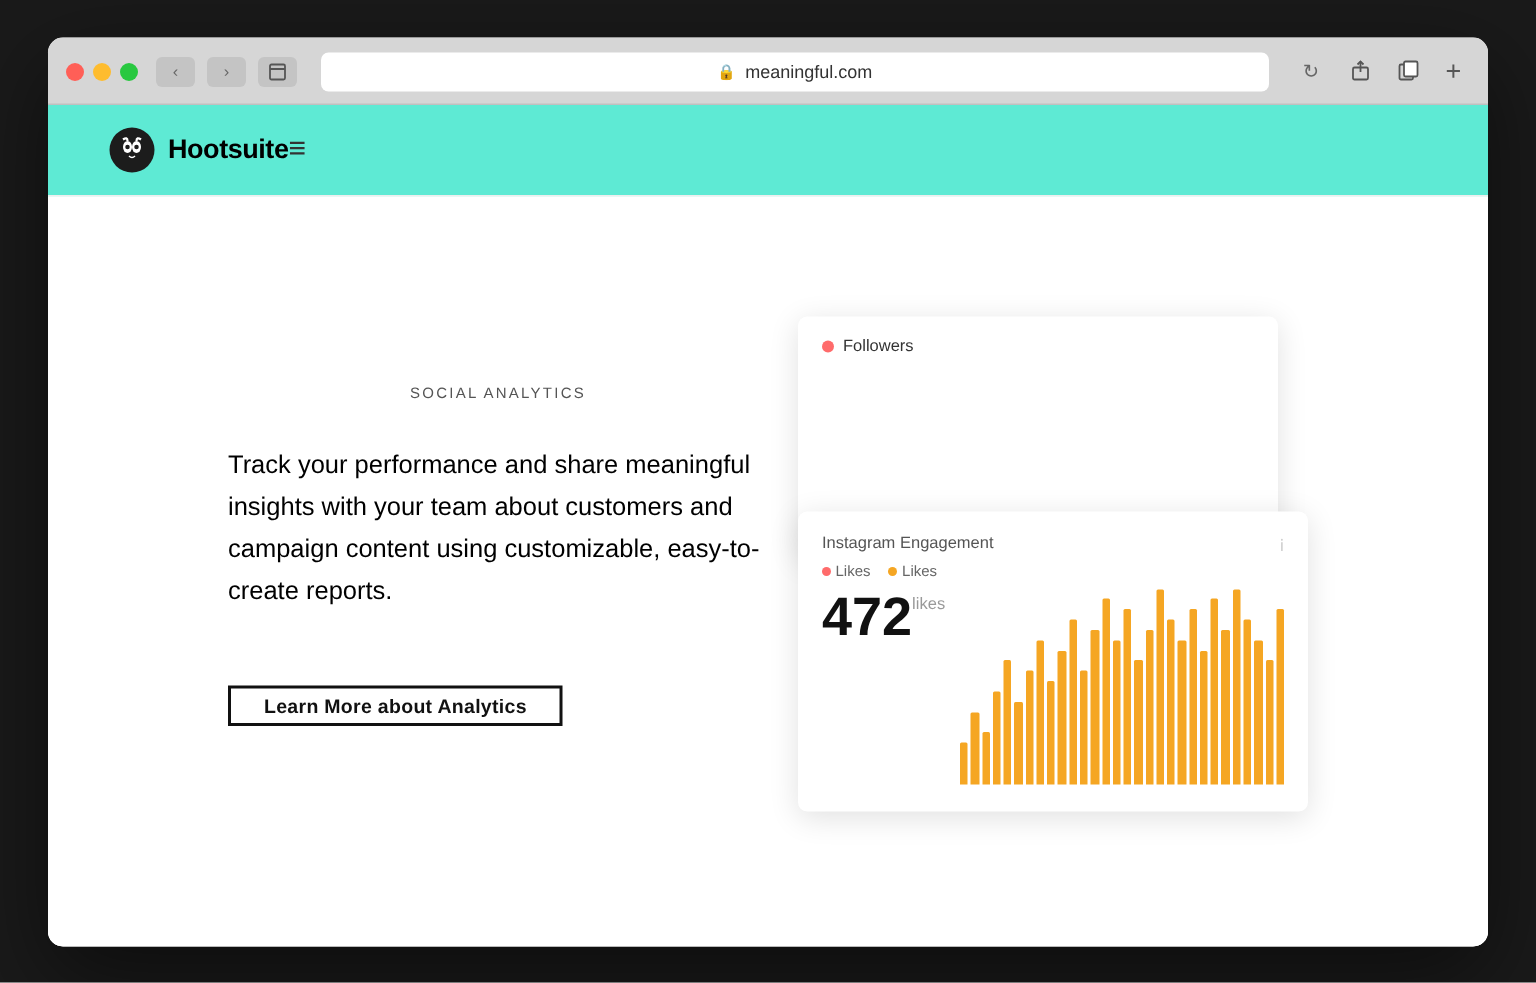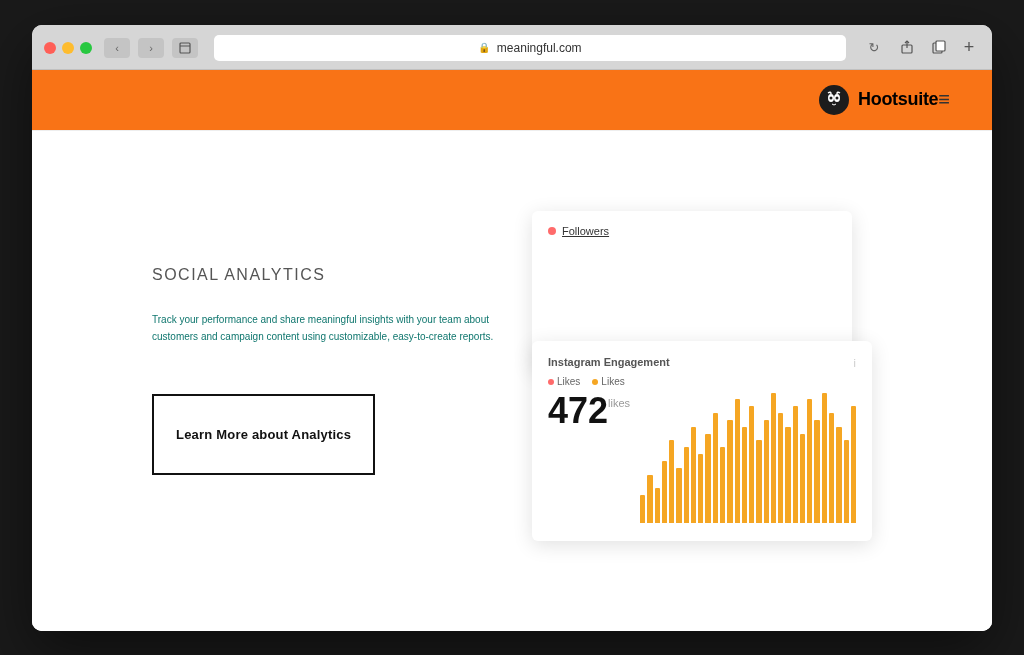--- a/index.html
+++ b/index.html
@@ -133,25 +133,25 @@
       cursor: pointer;
     }
 
     
     .page-content {
       background: #ffffff;
     }
 
     
     .navbar {
-      background: #f97316;
+      background: #5eead4;
       padding: 14px 40px;
       display: flex;
       align-items: center;
-      justify-content: flex-end;
+      justify-content: flex-start;
       border-bottom: 1px solid #eee;
     }
 
     .logo-area {
       display: flex;
       align-items: center;
       gap: 8px;
     }
 
     .owl-logo {
@@ -181,50 +181,51 @@
       background: #fff;
       min-height: 480px;
     }
 
     .hero-left {
       flex: 1;
       max-width: 380px;
     }
 
     .section-label {
-      font-size: 16px;
+      font-size: 10px;
       letter-spacing: 1.5px;
       color: #555;
       text-transform: uppercase;
       margin-bottom: 28px;
       font-weight: 400;
+      text-align: center;
     }
 
     .hero-title {
       font-size: 32px;
       font-weight: 800;
       color: #111;
       line-height: 1.2;
       margin-bottom: 20px;
     }
 
     .hero-description {
-      font-size: 10px;
-      color: #0f766e;
+      font-size: 17px;
+      color: #000000;
       line-height: 1.65;
       margin-bottom: 49px;
     }
 
     .cta-button {
       display: inline-block;
       border: 2px solid #111;
       color: #111;
       font-weight: 700;
       font-size: 13px;
-      padding: 31px 22px;
+      padding: 4px 22px;
       cursor: pointer;
       background: transparent;
       text-decoration: none;
       letter-spacing: 0.2px;
     }
 
     
     .hero-right {
       flex: 1;
       position: relative;
@@ -273,21 +274,20 @@
       display: inline-block;
     }
 
     .dot-pink { background: #ff6b6b; }
     .dot-orange { background: #f5a623; }
 
     .card-title {
       font-size: 11px;
       color: #333;
       font-weight: 500;
-      text-decoration: underline;
     }
 
     
     .line-chart-container {
       width: 100%;
       height: 100px;
       position: relative;
     }
 
     
@@ -334,21 +334,21 @@
     .instagram-header {
       display: flex;
       align-items: center;
       justify-content: space-between;
       margin-bottom: 6px;
     }
 
     .instagram-title {
       font-size: 11px;
       color: #555;
-      font-weight: 700;
+      font-weight: 400;
     }
 
     .likes-dots-row {
       display: flex;
       gap: 12px;
     }
 
     .likes-label-small {
       font-size: 10px;
       color: #666;

